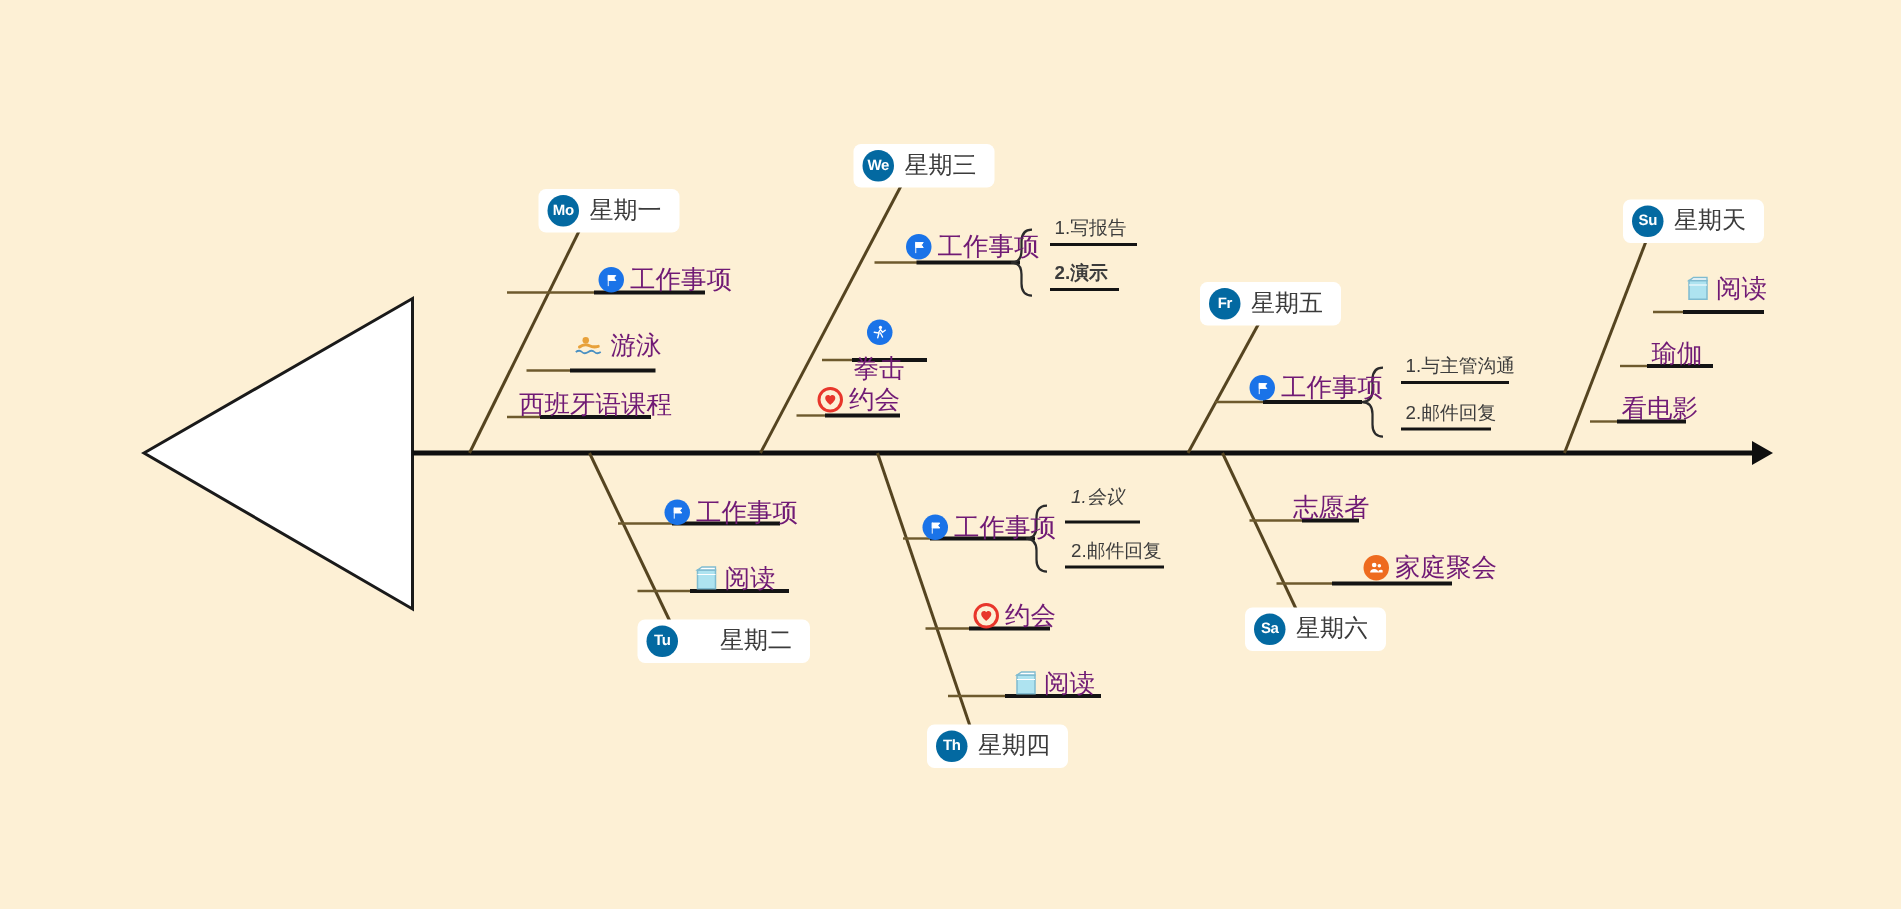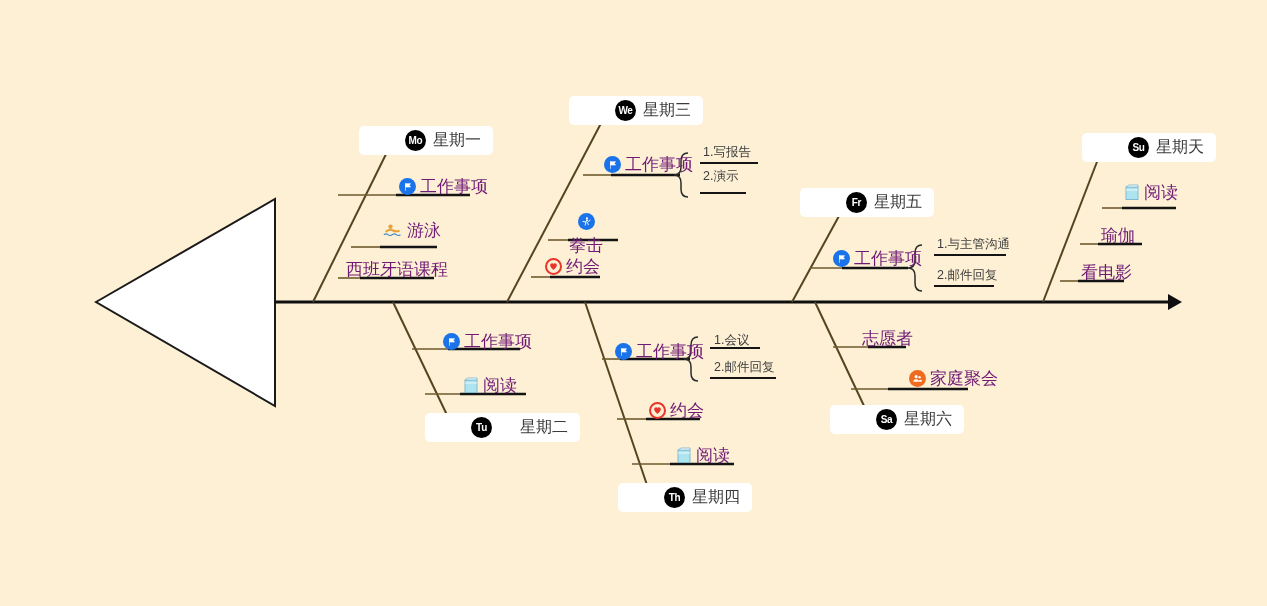--- a/index.html
+++ b/index.html
@@ -42,30 +42,29 @@
     padding: 4px 12px 4px 6px;
     box-shadow: 0 0 0 0 rgba(0,0,0,0);
     display: flex;
     align-items: center;
     gap: 7px;
   }
   .day-badge {
     width: 21px;
     height: 21px;
     border-radius: 50%;
-    background: #000000;
+    background: #0369a1;
     color: #fff;
     font-size: 10px;
     font-weight: bold;
     display: flex;
     align-items: center;
     justify-content: center;
     letter-spacing: -0.3px;
     flex: 0 0 auto;
-    margin-left: 40px;
   }
   .day-text {
     font-size: 16px;
     color: #3b3b3b;
   }
   
   .item-label {
     font-size: 17px;
     color: #701a75;
   }
@@ -247,21 +246,21 @@
     <span class="ic ic-circle ic-flag">
       <svg width="10" height="10" viewBox="0 0 24 24">
           <path d="M6 3v18M6 4h12l-3 4 3 4H6z" fill="#ffffff" stroke="#ffffff" stroke-width="1.5" stroke-linejoin="round"></path>
         </svg>
     </span>
     <span class="item-label">工作事项</span>
   </div>
   <div class="node" style="left:703px; top:144px;">
     <span class="sub-label">1.写报告</span>
   </div>
-  <div class="node" style="left:703px; top:168px;">
+  <div class="node" style="left:703px; top:174px;font-weight:bold;">
     <span class="sub-label">2.演示</span>
   </div>
   <div class="node" style="left:569px; top:213px;flex-direction:column;">
     <span class="ic ic-circle ic-boxing">
       <svg width="11" height="11" viewBox="0 0 24 24">
         <circle cx="13" cy="5" r="2.4" fill="#ffffff"></circle>
         <path d="M13 8 L10 13 L4 12 M13 8 L16 12 L20 9 M11 13 L9 20 M13 13 L16 19" stroke="#ffffff" stroke-width="2" fill="none" stroke-linecap="round"></path>
       </svg>
     </span>
     <span class="item-label">拳击</span>
@@ -280,21 +279,21 @@
     <span class="day-text">星期四</span>
   </div>
   <div class="node" style="left:615px; top:340px;">
     <span class="ic ic-circle ic-flag">
       <svg width="10" height="10" viewBox="0 0 24 24">
           <path d="M6 3v18M6 4h12l-3 4 3 4H6z" fill="#ffffff" stroke="#ffffff" stroke-width="1.5" stroke-linejoin="round"></path>
         </svg>
     </span>
     <span class="item-label">工作事项</span>
   </div>
-  <div class="node" style="left:714px; top:332px;">
+  <div class="node" style="left:714px; top:323px;font-style:italic;">
     <span class="sub-label">1.会议</span>
   </div>
   <div class="node" style="left:714px; top:359px;">
     <span class="sub-label">2.邮件回复</span>
   </div>
   <div class="node" style="left:649px; top:399px;">
     <span class="ic ic-circle ic-heart">
       <svg width="9" height="9" viewBox="0 0 24 24">
           <path d="M12 21C12 21 3 14.5 3 8.8 3 5.6 5.5 3.5 8.2 3.5c2 0 3.2 1.2 3.8 2 0.6-0.8 1.8-2 3.8-2C18.5 3.5 21 5.6 21 8.8 21 14.5 12 21 12 21z" fill="#E8362B"></path>
         </svg>

